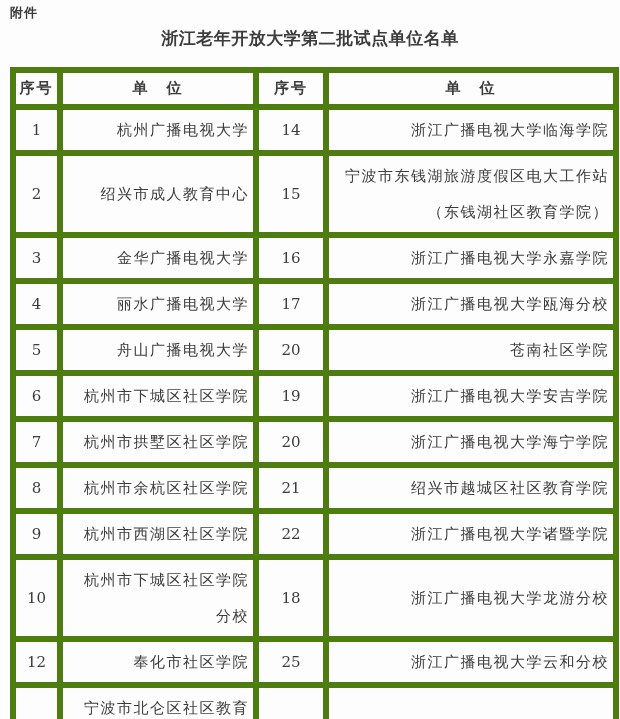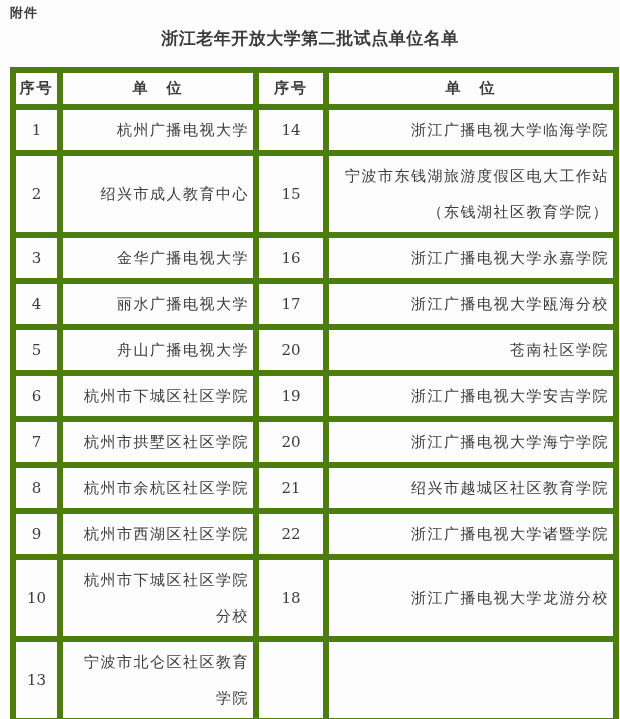--- a/index.html
+++ b/index.html
@@ -157,20 +157,26 @@
     <td class="unit">浙江广播电视大学诸暨学院</td>
   </tr>
         <tr>
     <td class="num">10</td>
     <td class="unit">杭州市下城区社区学院
 分校</td>
     <td class="num">18</td>
     <td class="unit">浙江广播电视大学龙游分校</td>
   </tr>
         <tr>
+    <td class="num">12</td>
+    <td class="unit">奉化市社区学院</td>
+    <td class="num">25</td>
+    <td class="unit">浙江广播电视大学云和分校</td>
+  </tr>
+        <tr>
     <td class="num">13</td>
     <td class="unit">宁波市北仑区社区教育
 学院</td>
     <td class="num"></td>
     <td class="unit"></td>
   </tr>
       </tbody>
   </table>
 
 </div>

